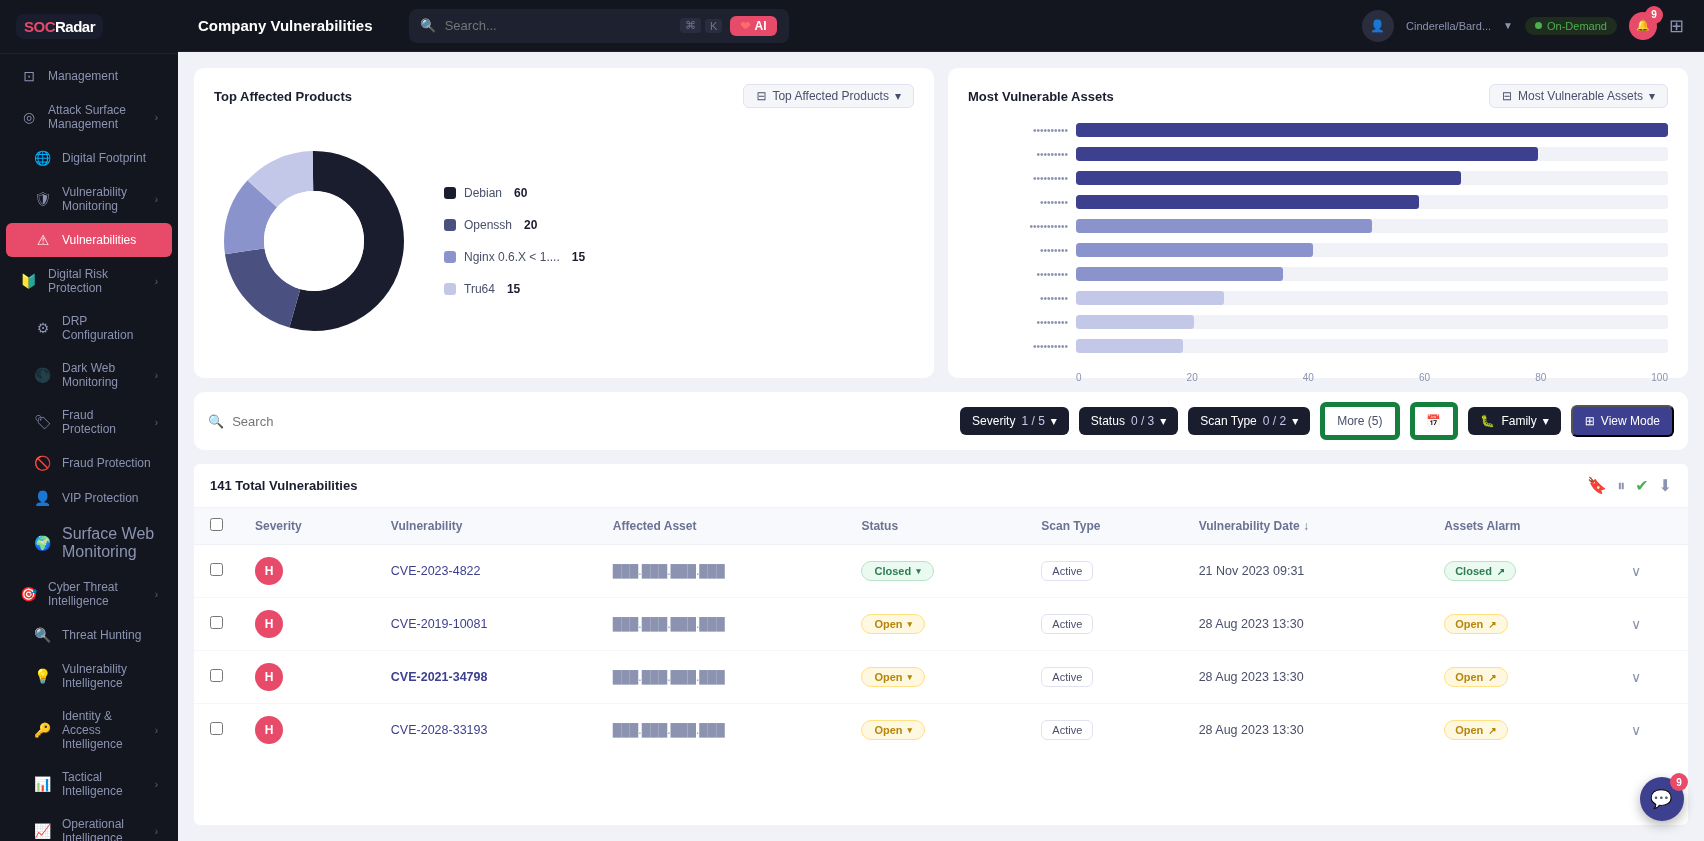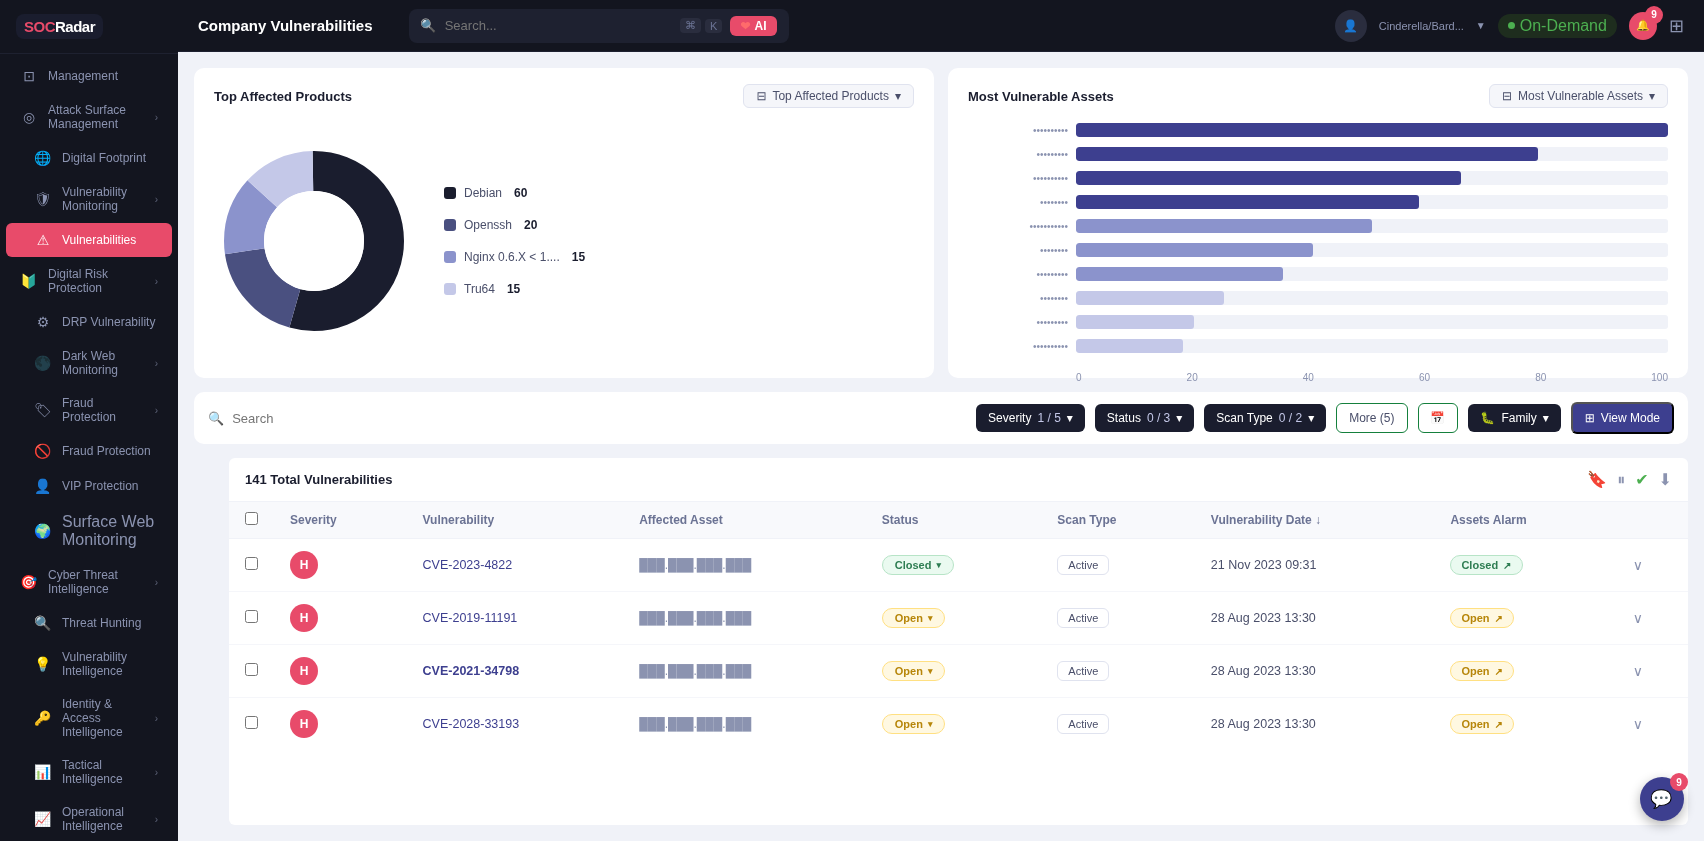--- a/index.html
+++ b/index.html
@@ -141,21 +141,21 @@
       display: flex;
       align-items: center;
       justify-content: center;
       font-size: 12px;
       color: #8b93b0;
     }
     .online-badge {
       background: #1e2d1e;
       border-radius: 20px;
       padding: 3px 10px;
-      font-size: 16px;
+      font-size: 11px;
       color: #4caf50;
       display: flex;
       align-items: center;
       gap: 5px;
     }
     .online-dot { width: 7px; height: 7px; background: #4caf50; border-radius: 50%; }
     .notif-btn {
       background: #e84b6a;
       border-radius: 50%;
       width: 28px;
@@ -333,42 +333,41 @@
       font-size: 12px;
       color: #fff;
       display: flex;
       align-items: center;
       gap: 6px;
       cursor: pointer;
       white-space: nowrap;
     }
     .filter-btn.light {
       background: #fff;
-      border: 1px solid #15803d;
+      border: 5px solid #15803d;
       color: #4a4f6a;
     }
     .view-mode-btn {
       background: #3d3f8f;
       border-radius: 6px;
       padding: 7px 12px;
       color: #fff;
       font-size: 12px;
       display: flex;
       align-items: center;
       gap: 6px;
       cursor: pointer;
     }
 
     
     .table-card {
       background: #fff;
       border-radius: 6px;
       overflow: hidden;
       flex: 1;
-      margin-left: 35px;
     }
     .table-header-row {
       display: flex;
       align-items: center;
       padding: 12px 16px;
       border-bottom: 1px solid #f0f2f8;
     }
     .table-title {
       font-size: 13px;
       font-weight: 600;
@@ -535,21 +534,21 @@
     <span style="flex:1;font-size:12px">Vulnerabilities</span>
 
   </div>
       <div class="sidebar-item has-submenu">
     <span class="sidebar-icon">🔰</span>
     <span style="flex:1;font-size:12px">Digital Risk Protection</span>
     <span class="sidebar-chevron">›</span>
   </div>
       <div class="sidebar-item" style="padding-left: 28px;">
     <span class="sidebar-icon">⚙</span>
-    <span style="flex:1;font-size:12px">DRP Vulnerability</span>
+    <span style="flex:1;font-size:12px">DRP Configuration</span>
 
   </div>
       <div class="sidebar-item has-submenu" style="padding-left: 28px;">
     <span class="sidebar-icon">🌑</span>
     <span style="flex:1;font-size:12px">Dark Web Monitoring</span>
     <span class="sidebar-chevron">›</span>
   </div>
       <div class="sidebar-item has-submenu" style="padding-left: 28px;">
     <span class="sidebar-icon">🏷</span>
     <span style="flex:1;font-size:12px">Fraud Protection</span>
@@ -865,21 +864,21 @@
       <span class="row-expand">∨</span>
     </td>
   </tr>
             <tr>
     <td class="checkbox-cell">
       <input type="checkbox" style="">
     </td>
     <td>
       <div class="severity-badge">H</div>
     </td>
-    <td style="color:#3d3f8f;font-weight:500;cursor:pointer">CVE-2019-11191</td>
+    <td style="color:#3d3f8f;font-weight:500;cursor:pointer">CVE-2019-10081</td>
     <td>
       <span class="asset-text">███.███.███.███</span>
     </td>
     <td>
       <span class="status-pill open">
         Open
         <span class="chevron">▾</span>
       </span>
     </td>
     <td>

